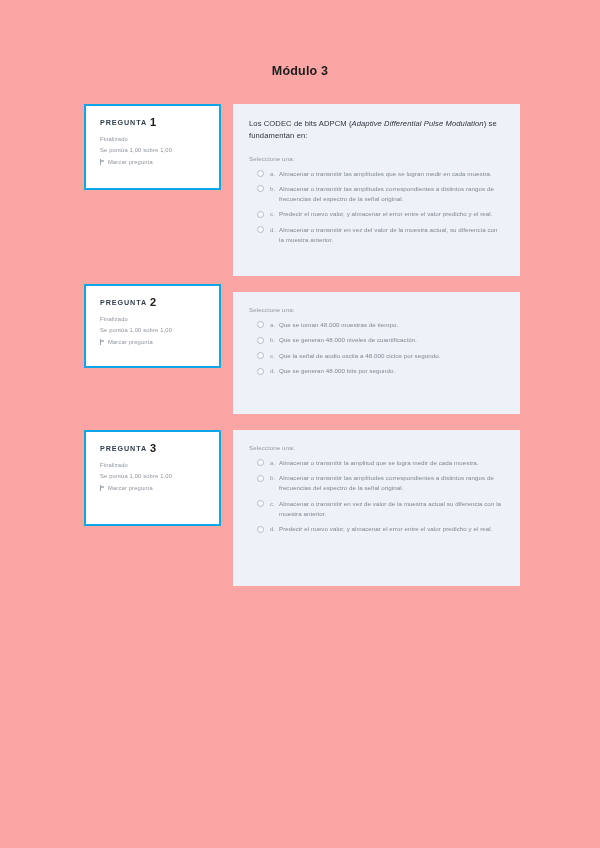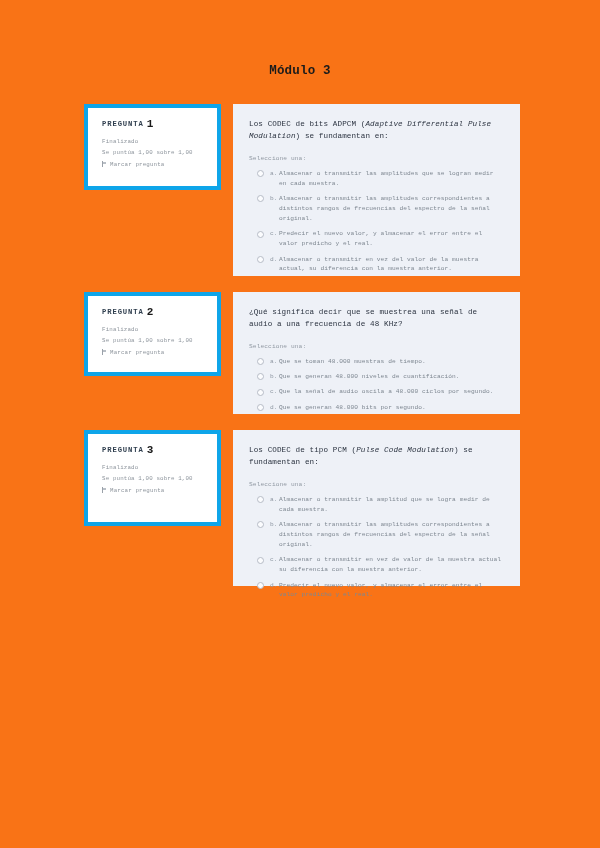--- a/index.html
+++ b/index.html
@@ -13,42 +13,41 @@
     font-family: "Liberation Sans", sans-serif;
     color: #333333;
     position: relative;
     overflow: hidden;
   }
   .page {
     position: absolute;
     left: 0; top: 0;
     width: 600px;
     height: 848px;
-    background: #f97316;
-    font-family: Liberation Mono, monospace;
+    background: #fca5a5;
   }
   .doc-title {
     position: absolute;
     top: 64px;
     left: 0;
     width: 600px;
     text-align: center;
     font-size: 12.5px;
     font-weight: bold;
     color: #1b1b1b;
     letter-spacing: 0.2px;
   }
   .question-block {
     position: absolute;
   }
   
   .q-left {
     position: absolute;
     background: #ffffff;
-    border: 4px solid #0ea5e9;
+    border: 2px solid #0ea5e9;
     box-sizing: border-box;
     padding: 10px 12px 10px 14px;
   }
   .q-left .q-head {
     font-size: 7.2px;
     font-weight: bold;
     color: #2f3e4e;
     letter-spacing: 0.9px;
     margin-bottom: 6px;
     white-space: nowrap;
@@ -147,21 +146,21 @@
   }
   .opt-text {
     font-size: 6.2px;
     color: #7e8791;
     line-height: 1.6;
     letter-spacing: 0.05px;
   }
   
   #blk1 .q-left { left: 84px; top: 104px; width: 137px; height: 86px; }
   #blk1 .q-right { left: 233px; top: 104px; width: 287px; height: 172px; }
-  #blk2 .q-left { left: 84px; top: 292px; width: 137px; height: 84px; }
+  #blk2 .q-left { left: 84px; top: 284px; width: 137px; height: 84px; }
   #blk2 .q-right { left: 233px; top: 292px; width: 287px; height: 122px; }
   #blk3 .q-left { left: 84px; top: 430px; width: 137px; height: 96px; }
   #blk3 .q-right { left: 233px; top: 430px; width: 287px; height: 156px; }
 </style>
 </head>
 <body>
 
 <div class="page">
 
   <div class="doc-title">Módulo 3</div>
@@ -218,23 +217,20 @@
       <div class="q-meta">
         <div>Finalizado</div>
         <div>Se puntúa 1,00 sobre 1,00</div>
         <div class="flag-row">
           <span class="flag-ico"></span>
           <span>Marcar pregunta</span>
         </div>
       </div>
     </div>
     <div class="q-right">
-      <div class="q-stem">
-        <span>¿Qué significa decir que se muestrea una señal de audio a una frecuencia de 48 KHz?</span><em></em><span></span>
-      </div>
       <div class="q-select">Seleccione una:</div>
       <ul class="opt-list">
         <li class="opt-row">
           <span class="opt-radio"></span>
           <span class="opt-letter">a.</span>
           <span class="opt-text">Que se toman 48.000 muestras de tiempo.</span>
         </li>
         <li class="opt-row">
           <span class="opt-radio"></span>
           <span class="opt-letter">b.</span>
@@ -262,23 +258,20 @@
       <div class="q-meta">
         <div>Finalizado</div>
         <div>Se puntúa 1,00 sobre 1,00</div>
         <div class="flag-row">
           <span class="flag-ico"></span>
           <span>Marcar pregunta</span>
         </div>
       </div>
     </div>
     <div class="q-right">
-      <div class="q-stem">
-        <span>Los CODEC de tipo PCM (</span><em>Pulse Code Modulation</em><span>) se fundamentan en:</span>
-      </div>
       <div class="q-select">Seleccione una:</div>
       <ul class="opt-list">
         <li class="opt-row">
           <span class="opt-radio"></span>
           <span class="opt-letter">a.</span>
           <span class="opt-text">Almacenar o transmitir la amplitud que se logra medir de cada muestra.</span>
         </li>
         <li class="opt-row">
           <span class="opt-radio"></span>
           <span class="opt-letter">b.</span>

